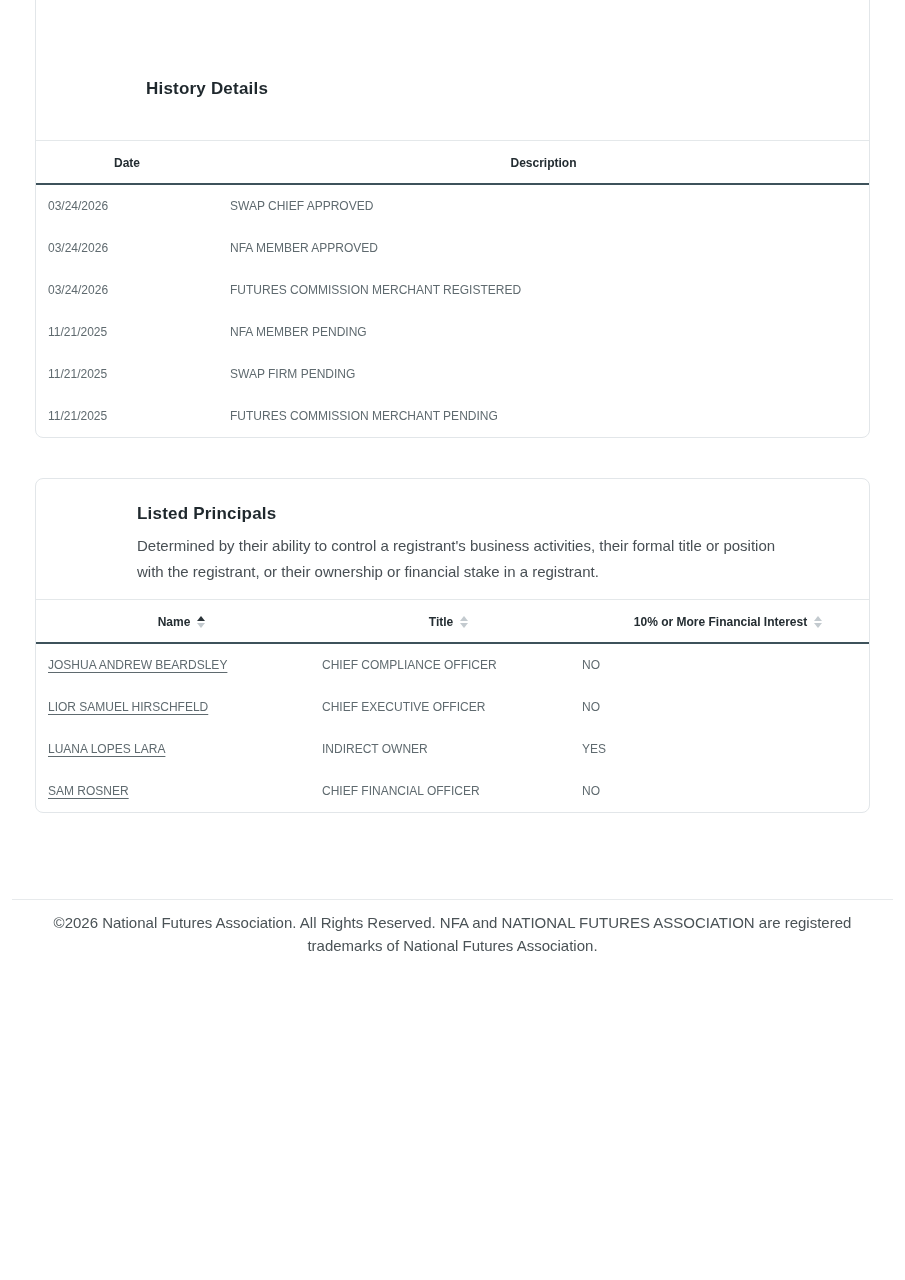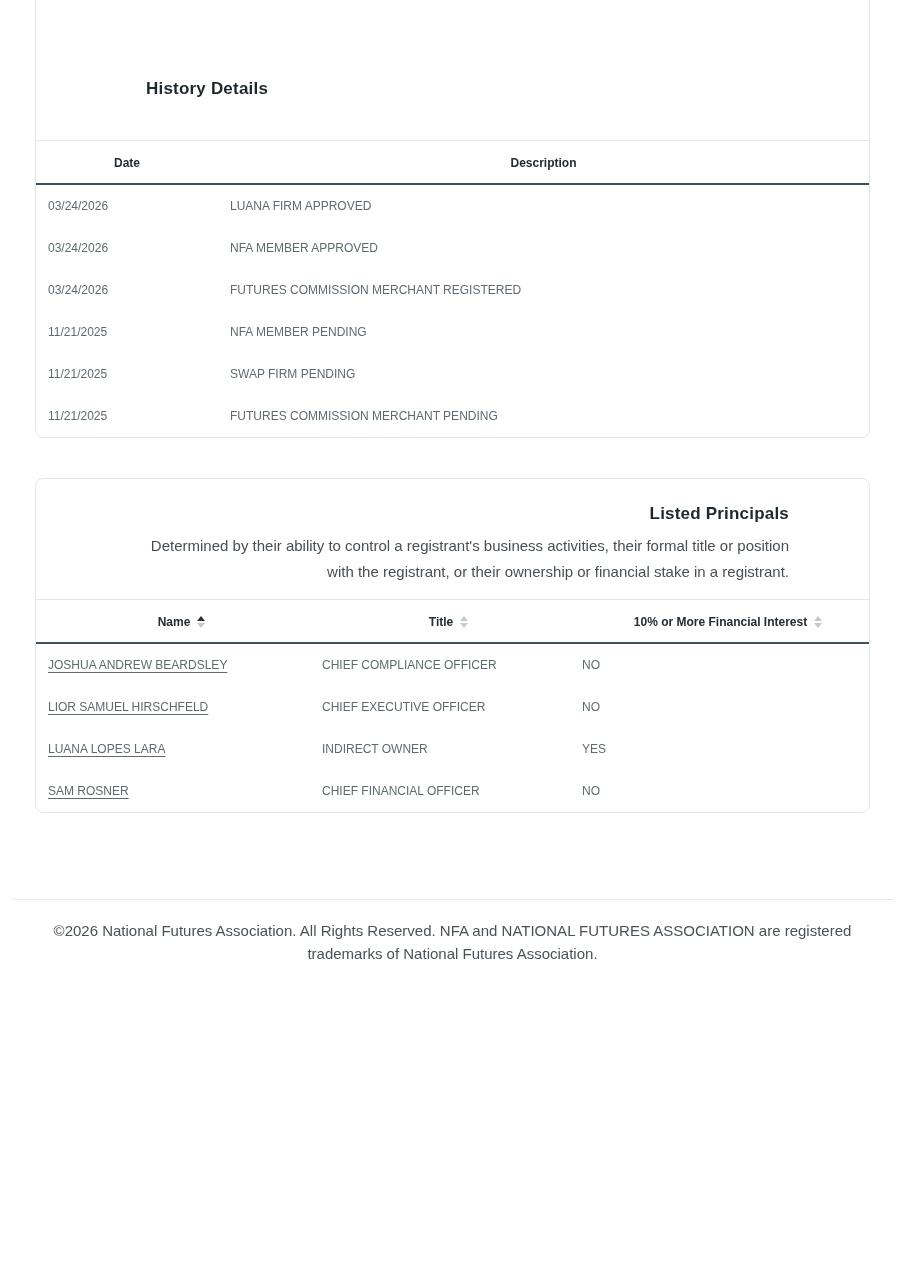--- a/index.html
+++ b/index.html
@@ -17,21 +17,21 @@
     font-family:"Liberation Sans","DejaVu Sans",sans-serif;}
   .card{
     margin:0 35px;
     border:1px solid var(--card-border);
     border-radius:8px;
     background:#fff;
   }
   .card-1{margin-top:-12px;border-top-left-radius:0;border-top-right-radius:0;}
   .card-1 .card-header{padding:89px 24px 40px 110px;}
   .card-2{margin-top:40px;}
-  .card-2 .card-header{padding:24px 80px 14px 101px;text-align:right;}
+  .card-2 .card-header{padding:24px 80px 14px 101px;}
   .card-title{
     font-size:17px;font-weight:bold;color:var(--heading);
     line-height:22px;letter-spacing:.2px;
   }
   .card-desc{
     margin-top:8px;font-size:15px;line-height:26px;color:var(--desc-gray);
     max-width:700px;
   }
   table{width:100%;border-collapse:collapse;table-layout:fixed;}
   thead th{
@@ -56,21 +56,21 @@
   .th-inner{display:inline-flex;align-items:center;gap:7px;margin-left:17px;}
   .sort-icon{display:inline-flex;flex-direction:column;align-items:center;gap:2px;}
   .arr{width:0;height:0;border-left:4px solid transparent;border-right:4px solid transparent;}
   .arr-up{border-bottom:5px solid var(--sort-inactive);}
   .arr-down{border-top:5px solid var(--sort-inactive);}
   .arr-up.active{border-bottom-color:var(--sort-active);}
   .footer-divider{
     border:none;border-top:1px solid #e7eaec;margin:86px 12px 0 12px;height:0;
   }
   .footer-text{
-    margin:19px auto 0 auto;max-width:830px;text-align:center;
+    margin:11px auto 0 auto;max-width:830px;text-align:center;
     font-size:15px;line-height:23px;color:#4a5256;
   }
 </style>
 </head>
 <body>
 
 <section class="card card-1">
   <div class="card-header">
     <h2 class="card-title">History Details</h2>
   </div>
@@ -81,21 +81,21 @@
       </colgroup>
     <thead>
       <tr>
         <th>Date</th>
         <th>Description</th>
       </tr>
     </thead>
     <tbody>
         <tr>
           <td>03/24/2026</td>
-          <td>LUANA FIRM APPROVED</td>
+          <td>SWAP CHIEF APPROVED</td>
         </tr>
         <tr>
           <td>03/24/2026</td>
           <td>NFA MEMBER APPROVED</td>
         </tr>
         <tr>
           <td>03/24/2026</td>
           <td>FUTURES COMMISSION MERCHANT REGISTERED</td>
         </tr>
         <tr>

